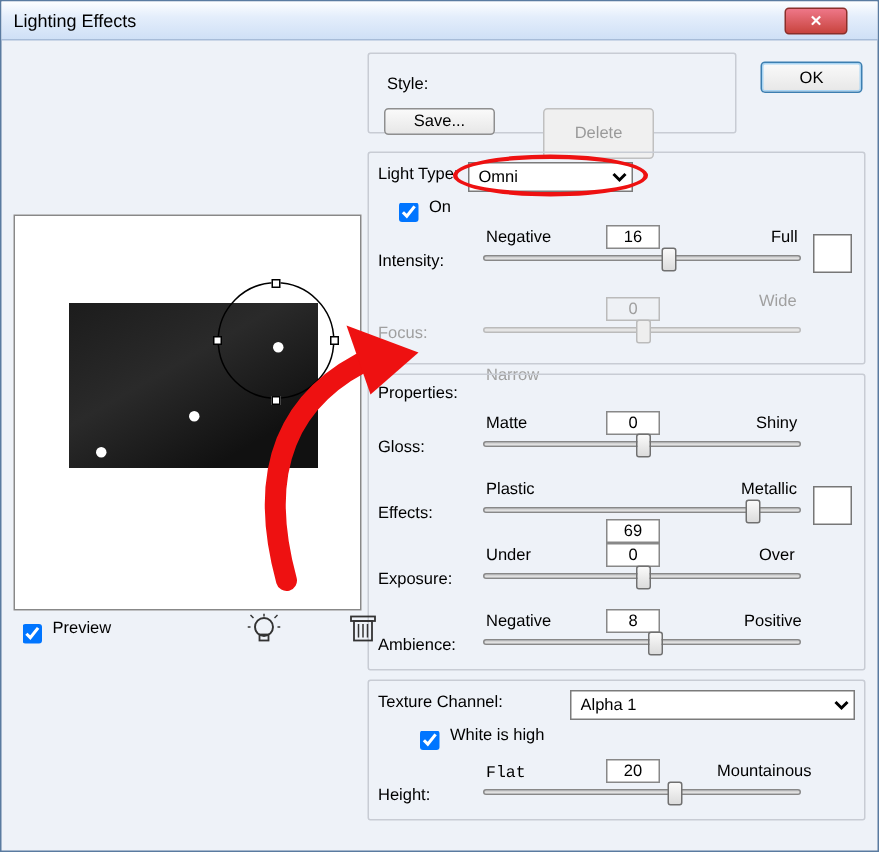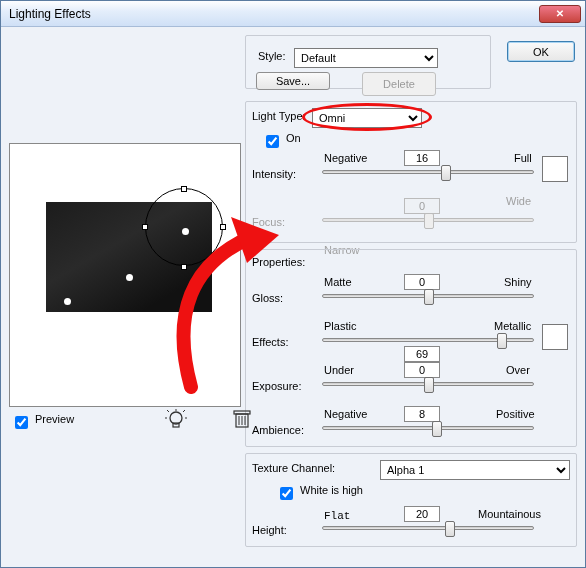--- a/index.html
+++ b/index.html
@@ -1,18 +1,18 @@
 <!DOCTYPE html>
 <html><head>
 <meta charset="utf-8">
 <style>
   * { box-sizing: border-box; font-family: "Segoe UI", Tahoma, sans-serif; font-size: 11px; }
   body { margin: 0; background: #fff; }
   .window { width: 586px; height: 568px; border: 1px solid #5a7ba0; background: #eef2f8; position: relative; }
-  .titlebar { height: 26px; background: linear-gradient(#fdfeff, #e4eefb 40%, #cfe0f6); border-bottom: 1px solid #a7bcd8; display: flex; align-items: center; padding: 0 4px 0 8px; }
+  .titlebar { height: 26px; background: linear-gradient(#fdfeff, #e4eefb 40%, #cfe0f6); border-bottom: 1px solid #a7bcd8; display: flex; align-items: center; padding: 0 20px 0 8px; }
   .titlebar .title { color: #000; font-size: 12px; }
   .titlebar .spacer { flex: 1; }
   .closebtn { width: 42px; height: 18px; border-radius: 3px; background: linear-gradient(#e78, #c8443e); border: 1px solid #8a2f2a; display: flex; align-items: center; justify-content: center; color: #fff; font-weight: bold; font-size: 10px; cursor: pointer; }
   .content { position: absolute; top: 26px; left: 0; right: 0; bottom: 0; }
   .group { position: absolute; border: 1px solid #c8ccd4; border-radius: 2px; }
   .btn { background: linear-gradient(#fafafa,#e7e7e7); border: 1px solid #8f8f8f; border-radius: 3px; height: 21px; display: flex; align-items: center; justify-content: center; cursor: pointer; }
   .btn.primary { border: 1px solid #3c7fb1; box-shadow: inset 0 0 0 1px #a9d4f2; }
   .btn.disabled { color: #9a9a9a; background: #f0f0f0; border-color: #c0c0c0; cursor: default; }
   .lbl { color: #000; }
   .lbl.dis { color: #a0a0a0; }
@@ -45,27 +45,24 @@
   </div>
 
   <div class="content">
 
     <div class="btn primary" style="position:absolute; right:10px; top:14px; width:68px;">
         <span>OK</span>
       </div>
 
     <div class="group" style="left:244px; top:8px; width:246px; height:54px;">
       <span class="lbl" style="position:absolute; left:12px; top:14px;">Style:</span>
-      <select style="position:absolute; left:48px; top:12px; width:144px;">
-        <option>Default</option>
-      </select>
       <div class="btn" style="position:absolute; left:10px; top:36px; width:74px; height:18px;">
           <span>Save...</span>
         </div>
-      <div class="btn disabled" style="position:absolute; left:116px; top:36px; width:74px; height:24px;">
+      <div class="btn disabled" style="position:absolute; left:116px; top:36px; width:74px; height:34px;">
           <span>Delete</span>
         </div>
     </div>
 
     <div class="group" style="left:244px; top:74px; width:332px; height:142px;">
       <span class="lbl" style="position:absolute; left:6px; top:8px;">Light Type:</span>
       <select style="position:absolute; left:66px; top:6px; width:110px;">
         <option>Omni</option>
       </select>
       <div class="oval" style="left:56px; top:1px; width:130px; height:28px;"></div>

